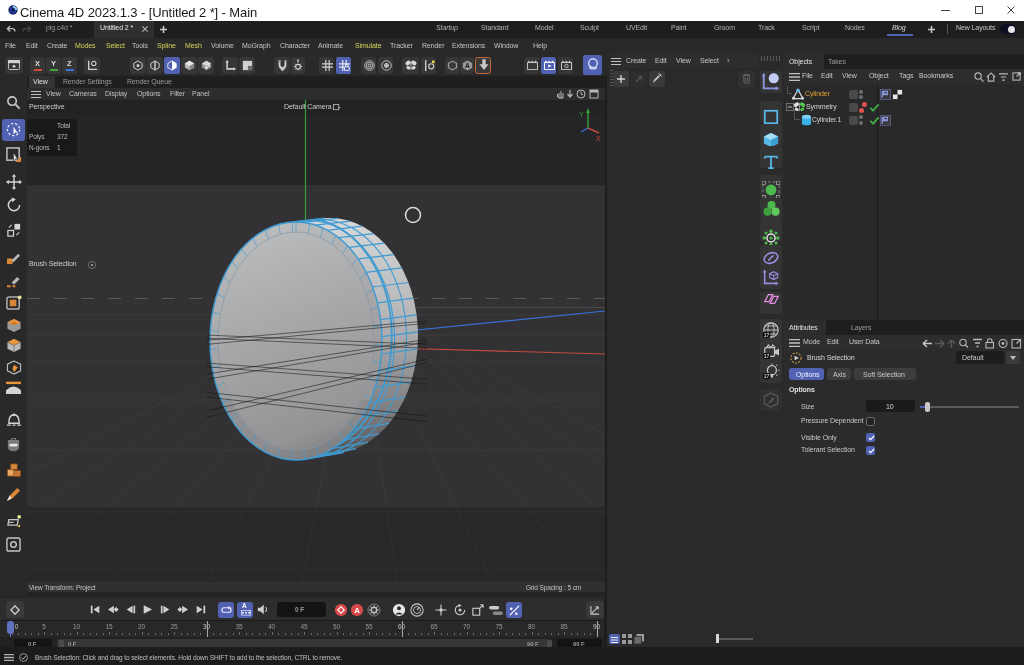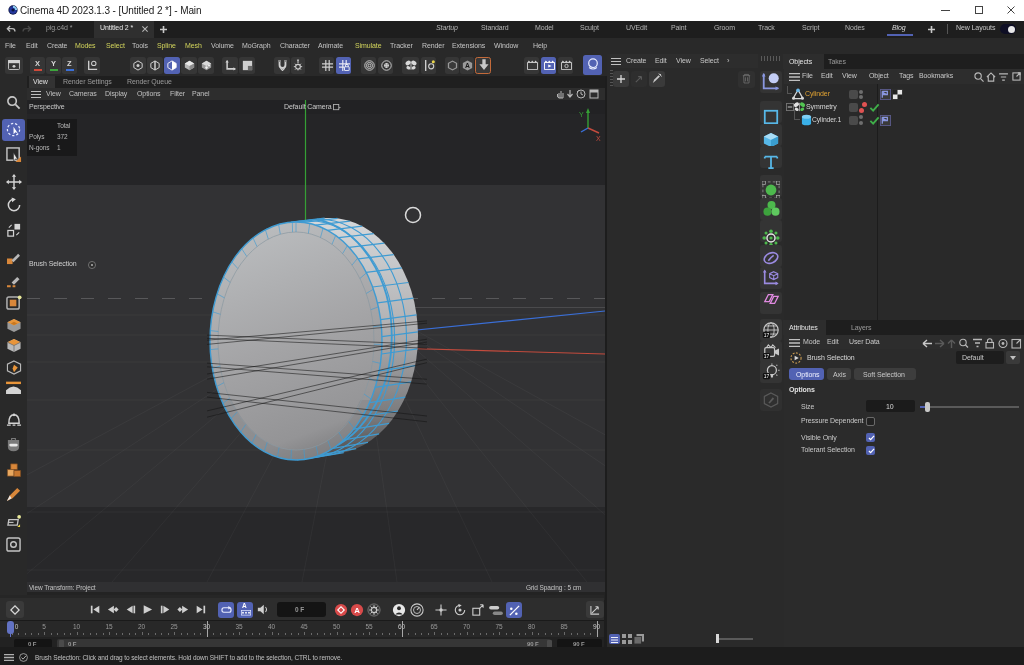--- a/index.html
+++ b/index.html
@@ -13,21 +13,21 @@
 
 <div class="abs" style="left:0;top:0;width:1024px;height:21px;background:#ffffff;"></div>
 <div class="abs" style="left:8px;top:5px;width:10px;height:10px;">
 <svg width="10" height="10" viewBox="0 0 14 14">
         <circle cx="7" cy="7" r="6.5" fill="#141c48"></circle>
         <circle cx="7" cy="7" r="5.2" fill="#2438a0"></circle>
         <path d="M7 1.2 A5.8 5.8 0 0 1 12.8 7 L10 7 A3 3 0 0 0 7 4 Z" fill="#8fd0f0"></path>
         <circle cx="7" cy="7" r="2.2" fill="#0a1540"></circle>
       </svg>
     </div>
-<div class="tx" style="left:20px;top:5px;font-size:10px;color:#1a1a1a;">Cinema 4D 2023.1.3 - [Untitled 2 *] - Main</div>
+<div class="tx" style="left:20px;top:5px;font-size:13px;color:#1a1a1a;">Cinema 4D 2023.1.3 - [Untitled 2 *] - Main</div>
 <div class="abs" style="left:941px;top:10px;width:9px;height:1.2px;background:#444;"></div>
 <div class="abs" style="left:975px;top:6px;width:8px;height:8px;border:1px solid #444;"></div>
 <div class="abs" style="left:1007px;top:6px;">
       <svg width="8" height="8" viewBox="0 0 8 8">
         <path d="M0.5 0.5 L7.5 7.5 M7.5 0.5 L0.5 7.5" stroke="#444" stroke-width="1"></path>
       </svg>
     </div>
 
 <div class="abs" style="left:0;top:21px;width:1024px;height:17px;background:#1e1e1e;"></div>
 <div class="abs" style="left:6px;top:25px;">

